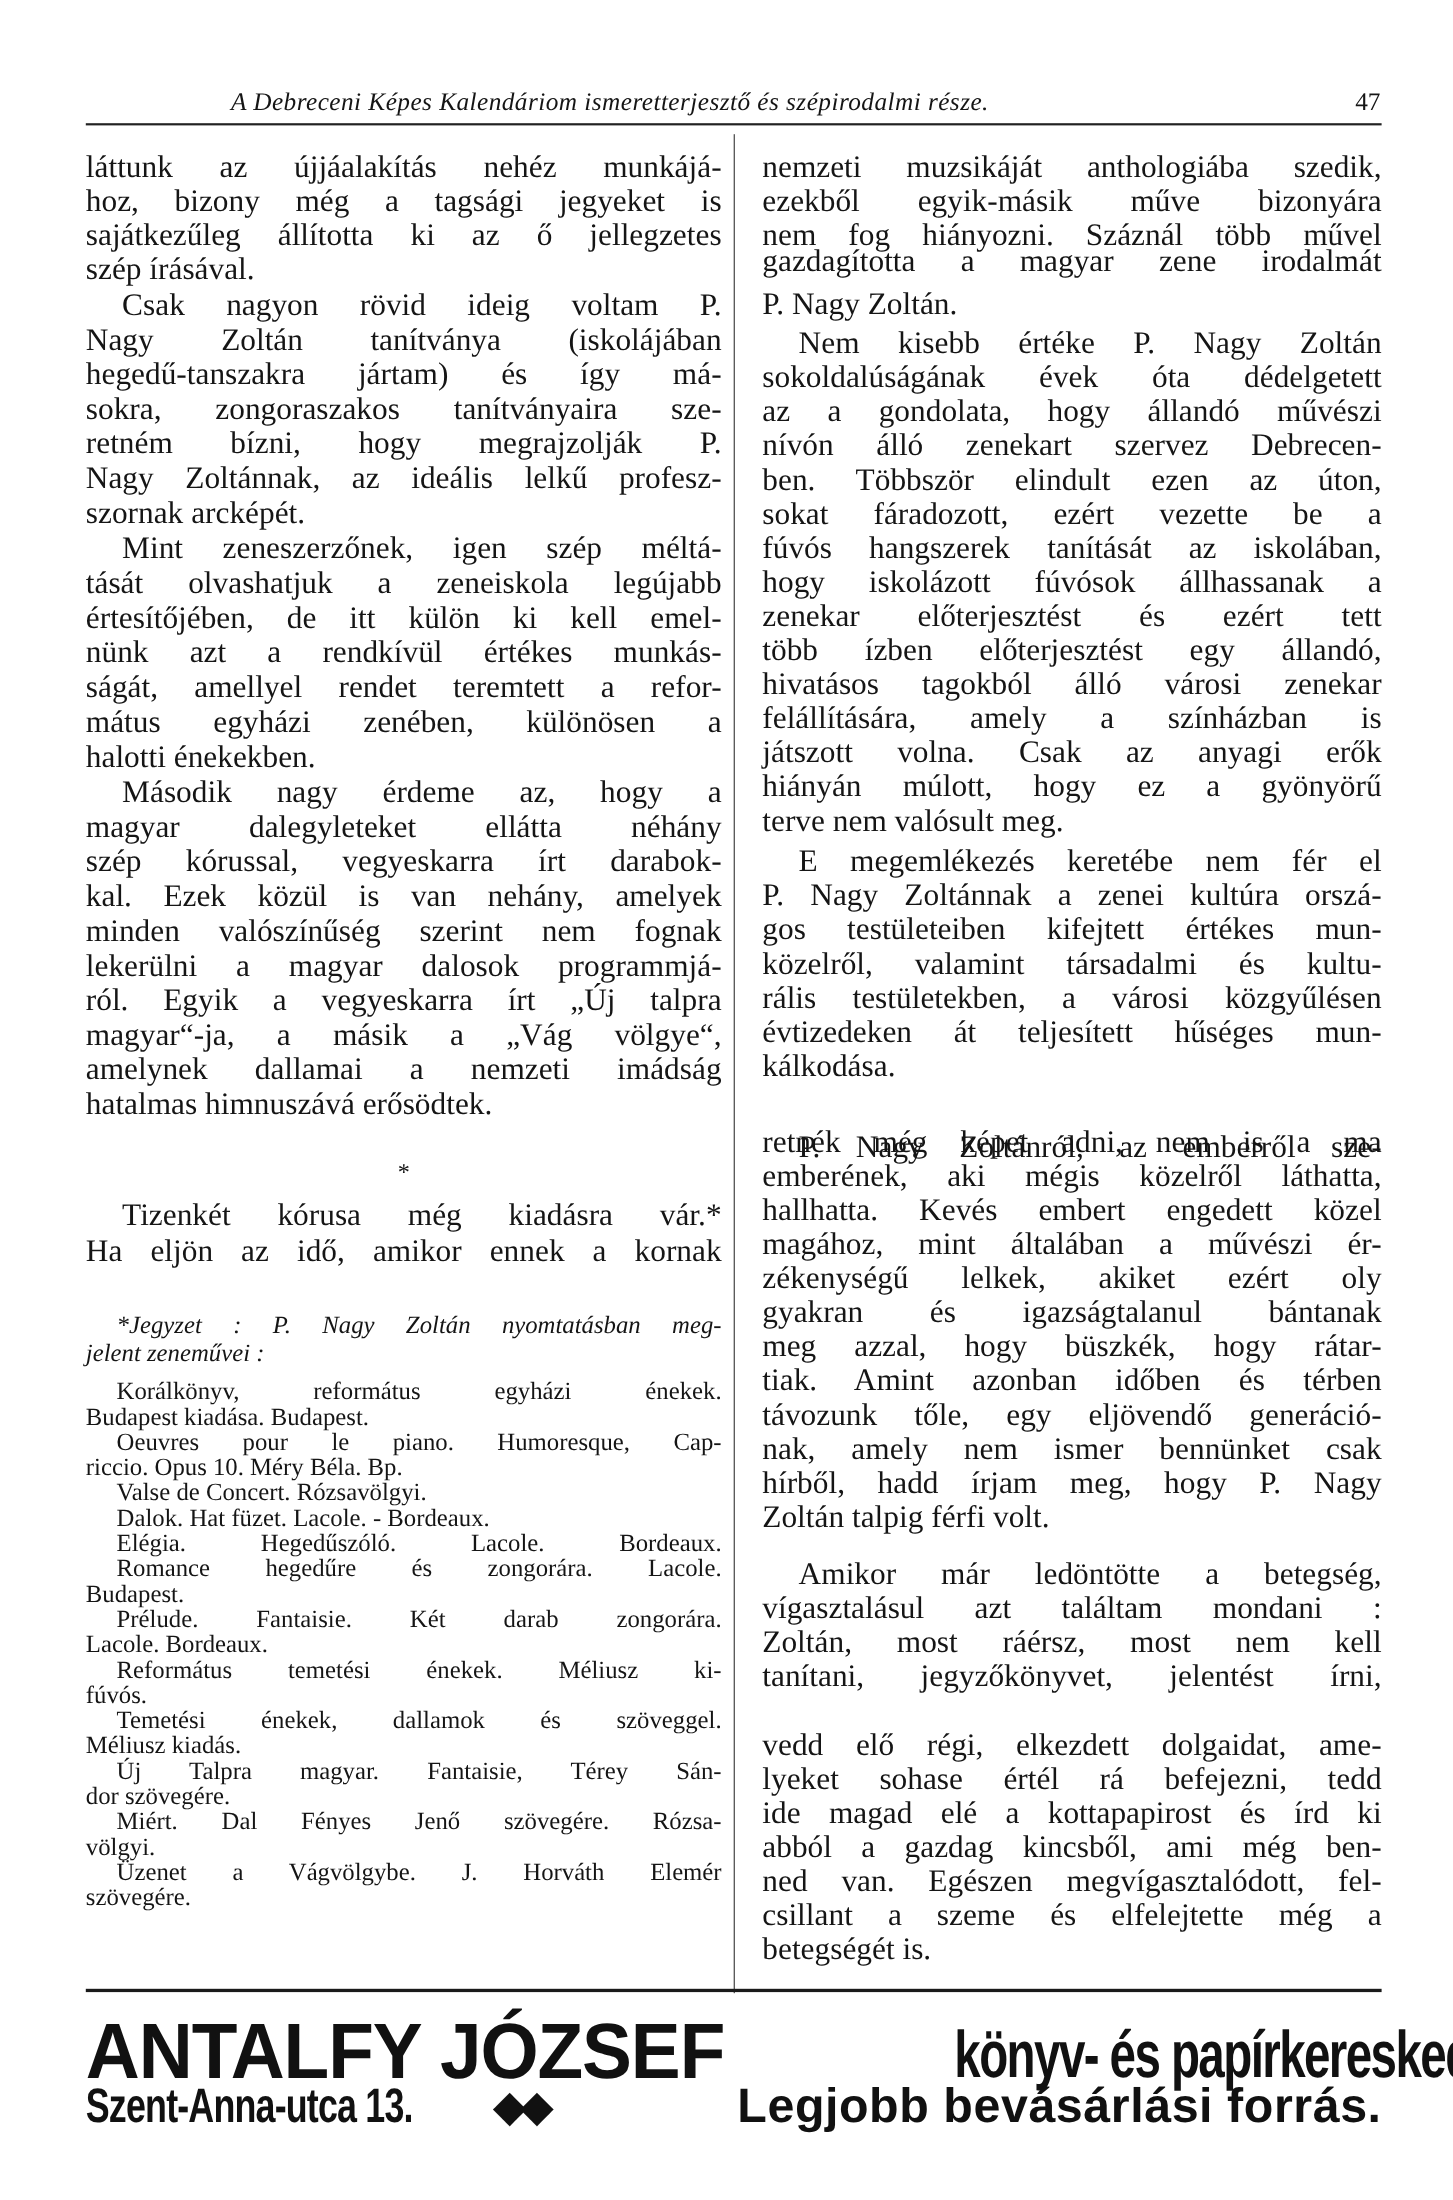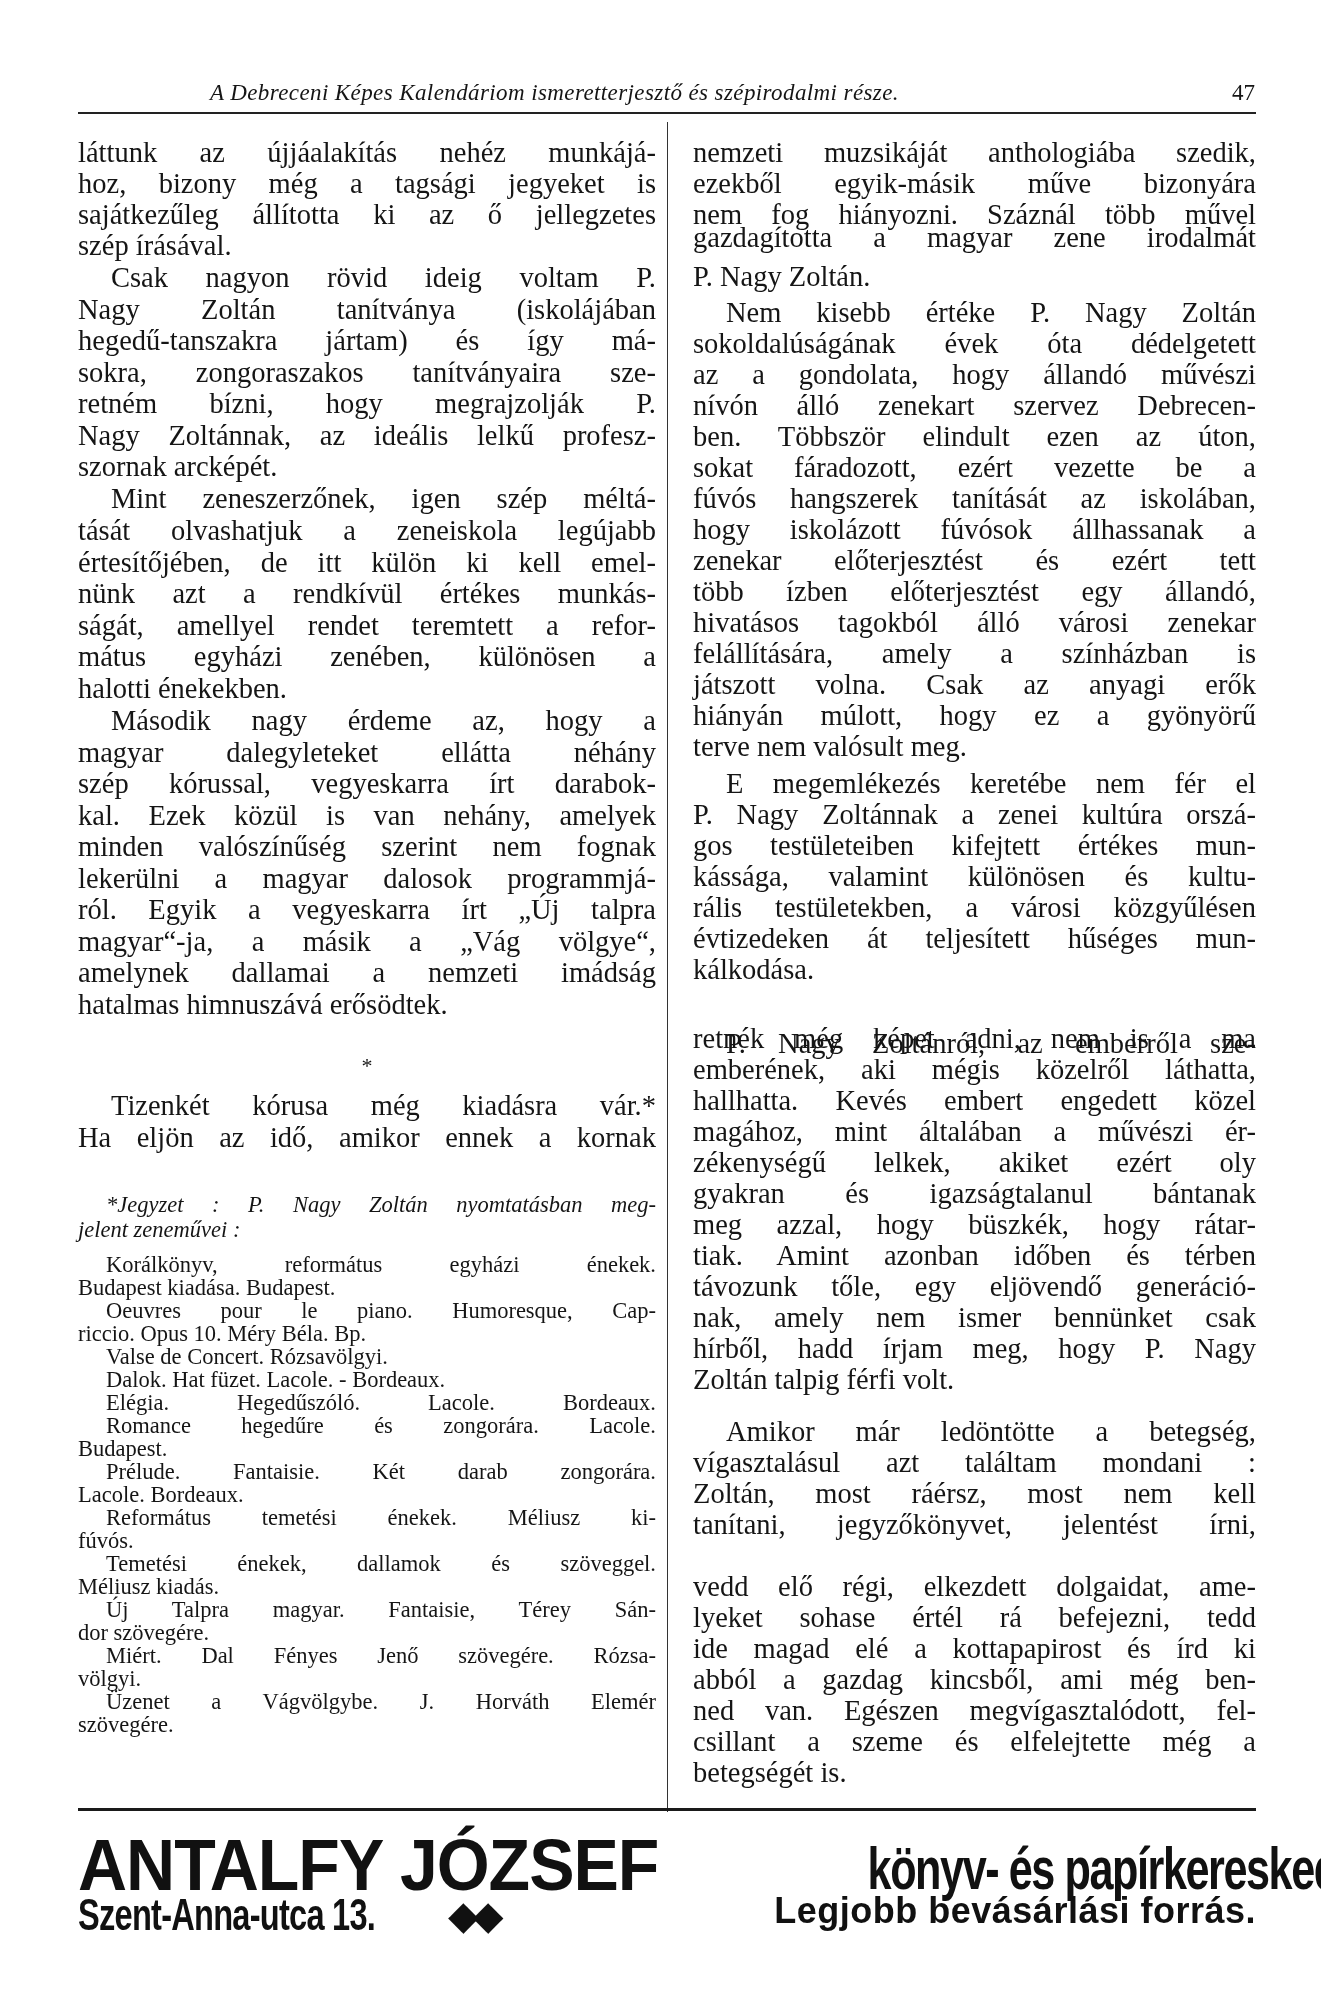--- a/index.html
+++ b/index.html
@@ -22,21 +22,21 @@
   .fn.ital{font-style:italic;}
   .ad1{position:absolute;left:78px;top:1826px;width:1178px;white-space:nowrap;
        font-family:"Liberation Sans","DejaVu Sans",sans-serif;font-weight:bold;color:#111;
        display:flex;align-items:baseline;justify-content:space-between;}
   .ad1 .big{font-size:68px;letter-spacing:-1px;transform:scaleY(1.05);}
   .ad1 .cond{font-size:60px;letter-spacing:-2px;display:inline-block;transform:scaleX(0.72);transform-origin:right;}
   .ad2{position:absolute;left:78px;top:1890px;width:1178px;white-space:nowrap;
        font-family:"Liberation Sans","DejaVu Sans",sans-serif;font-weight:bold;color:#111;height:50px;}
   .ad2 .addr{position:absolute;left:0;top:0;font-size:44px;letter-spacing:-1px;display:inline-block;transform:scaleX(0.74);transform-origin:left;}
   .ad2 .diam{position:absolute;left:370px;top:2px;font-size:40px;letter-spacing:-6px;}
-  .ad2 .slogan{position:absolute;right:0;top:0;font-size:36px;letter-spacing:0.5px;}
+  .ad2 .slogan{position:absolute;right:0;top:0;font-size:44px;letter-spacing:0.5px;}
 </style>
 </head>
 <body>
 
 <div class="hdr">A Debreceni Képes Kalendáriom ismeretterjesztő és szépirodalmi része.</div>
 <div class="pgno">47</div>
 <div class="rule-top"></div>
 <div class="vdiv"></div>
 
 <div class="col left">
@@ -117,21 +117,21 @@
   <div class="ln" style="top:545px">zenekar előterjesztést és ezért tett</div>
   <div class="ln" style="top:576px">több ízben előterjesztést egy állandó,</div>
   <div class="ln" style="top:607px">hivatásos tagokból álló városi zenekar</div>
   <div class="ln" style="top:638px">felállítására, amely a színházban is</div>
   <div class="ln" style="top:669px">játszott volna. Csak az anyagi erők</div>
   <div class="ln" style="top:700px">hiányán múlott, hogy ez a gyönyörű</div>
   <div class="ln end" style="top:731px">terve nem valósult meg.</div>
   <div class="ln ind" style="top:768px">E megemlékezés keretébe nem fér el</div>
   <div class="ln" style="top:799px">P. Nagy Zoltánnak a zenei kultúra orszá-</div>
   <div class="ln" style="top:830px">gos testületeiben kifejtett értékes mun-</div>
-  <div class="ln" style="top:861px">kássága, valamint különösen és kultu-</div>
+  <div class="ln" style="top:861px">közelről, valamint társadalmi és kultu-</div>
   <div class="ln" style="top:892px">rális testületekben, a városi közgyűlésen</div>
   <div class="ln" style="top:923px">évtizedeken át teljesített hűséges mun-</div>
   <div class="ln end" style="top:954px">kálkodása.</div>
   <div class="ln ind" style="top:1028px">P. Nagy Zoltánról, az emberről sze-</div>
   <div class="ln" style="top:1023px">retnék még képet adni, nem is a ma</div>
   <div class="ln" style="top:1054px">emberének, aki mégis közelről láthatta,</div>
   <div class="ln" style="top:1085px">hallhatta. Kevés embert engedett közel</div>
   <div class="ln" style="top:1116px">magához, mint általában a művészi ér-</div>
   <div class="ln" style="top:1147px">zékenységű lelkek, akiket ezért oly</div>
   <div class="ln" style="top:1178px">gyakran és igazságtalanul bántanak</div>

